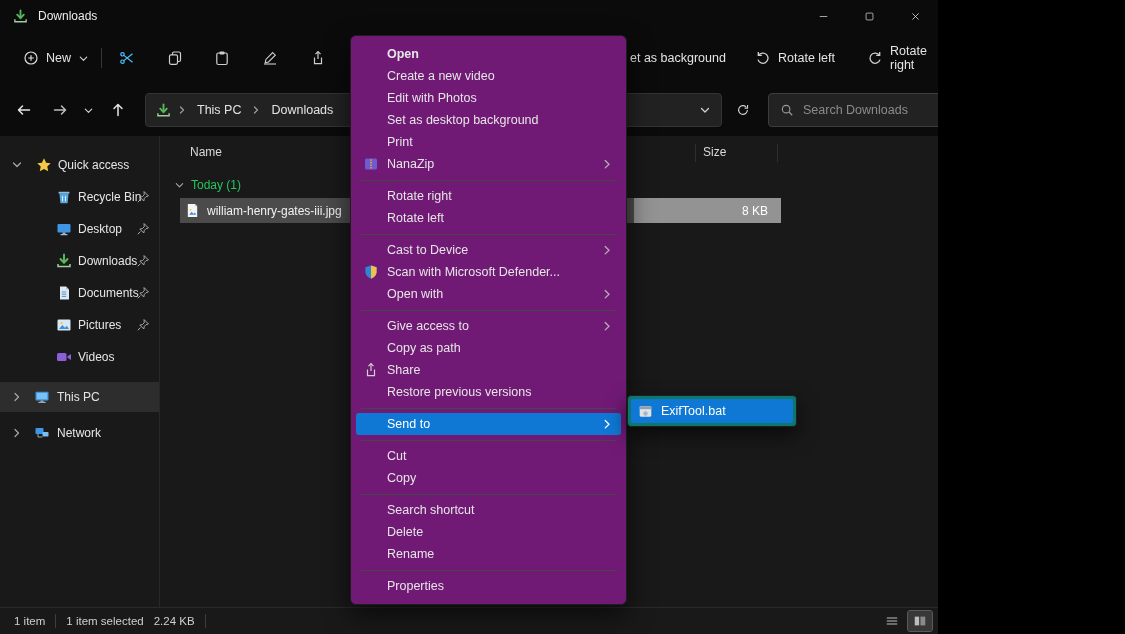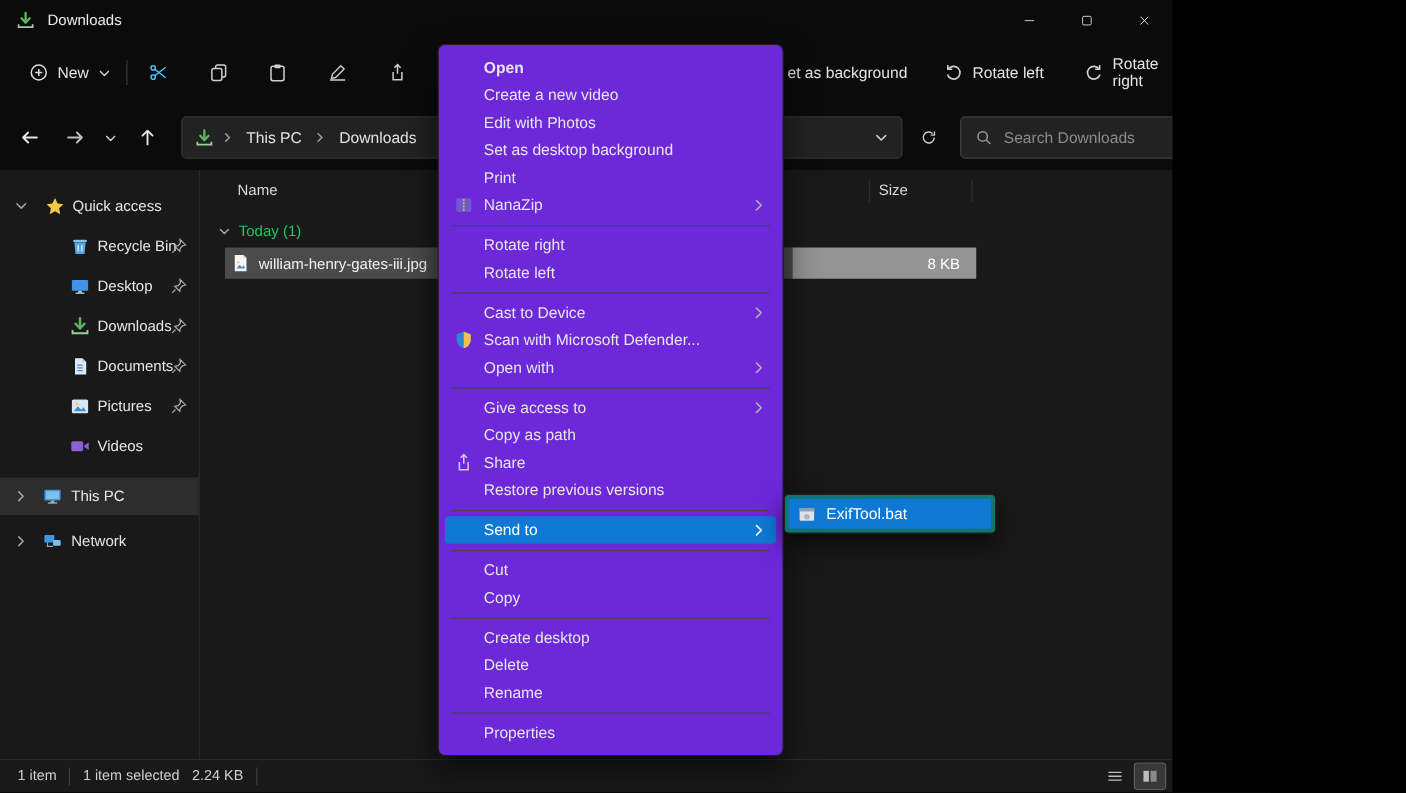--- a/index.html
+++ b/index.html
@@ -60,21 +60,21 @@
   .col-size { position:absolute; left:543px; top:3px; }
   .colsep { position:absolute; top:2px; width:1px; height:18px; background:#2f2f2f; }
   .group-row { position:absolute; top:38px; left:0; height:22px; display:flex; align-items:center; gap:6px; padding-left:14px; font-size:12px; color:#22c55e; }
   #file-rows { position:absolute; top:62px; left:4px; right:0; }
   .file-row { position:relative; height:25px; }
   .fr-name { position:absolute; left:16px; width:454px; height:100%; background:#4b4b4b; display:flex; align-items:center; gap:7px; padding-left:5px; font-size:12px; color:#f2f2f2; }
   .fr-icon { width:15px; height:15px; }
   .fr-size { position:absolute; left:470px; width:147px; height:100%; background:#939393; display:flex; align-items:center; justify-content:flex-end; padding-right:13px; font-size:12px; color:#ffffff; }
 
   
-  .context-menu { position:absolute; left:350px; top:35px; width:277px; background:#6d28d9; border:1px solid #1e1e1e;
+  .context-menu { position:absolute; left:350px; top:35px; width:277px; background:#701a75; border:1px solid #1e1e1e;
                   border-radius:6px; padding:7px 0; box-shadow:0 10px 26px rgba(0,0,0,.6); z-index:50; }
   .menu-item { position:relative; height:22px; margin:0 5px; display:flex; align-items:center; padding-left:31px;
                font-size:12.5px; color:#e6e6e6; border-radius:3px; }
   .menu-item.bold { font-weight:bold; }
   .menu-item.highlighted { background:var(--accent,#0f78d4); color:#fff; }
   .menu-item .mi-icon { position:absolute; left:7px; width:16px; height:16px; }
   .menu-item .mi-label { white-space:nowrap; }
   .menu-item .mi-arrow { position:absolute; right:8px; width:12px; height:12px; color:#b0b0b0; }
   .menu-item.highlighted .mi-arrow { color:#fff; }
   .menu-sep { height:1px; background:#474747; margin:4.5px 10px; }
@@ -569,21 +569,21 @@
       </div>
       <div class="menu-sep"></div>
       <div class="menu-item">
         <span class="mi-label">Cut</span>
       </div>
       <div class="menu-item">
         <span class="mi-label">Copy</span>
       </div>
       <div class="menu-sep"></div>
       <div class="menu-item">
-        <span class="mi-label">Create desktop</span>
+        <span class="mi-label">Search shortcut</span>
       </div>
       <div class="menu-item">
         <span class="mi-label">Delete</span>
       </div>
       <div class="menu-item">
         <span class="mi-label">Rename</span>
       </div>
       <div class="menu-sep"></div>
       <div class="menu-item">
         <span class="mi-label">Properties</span>

